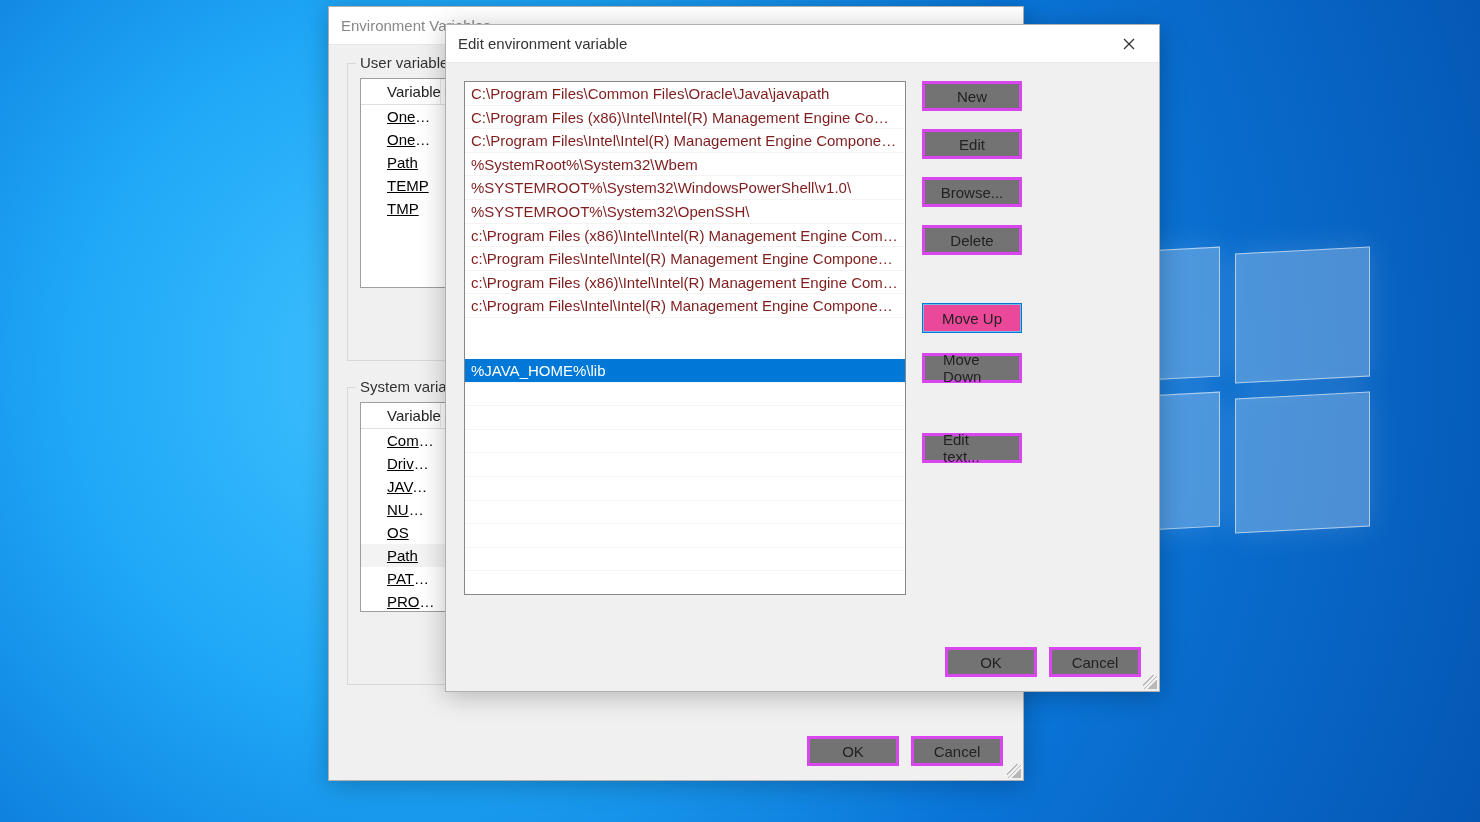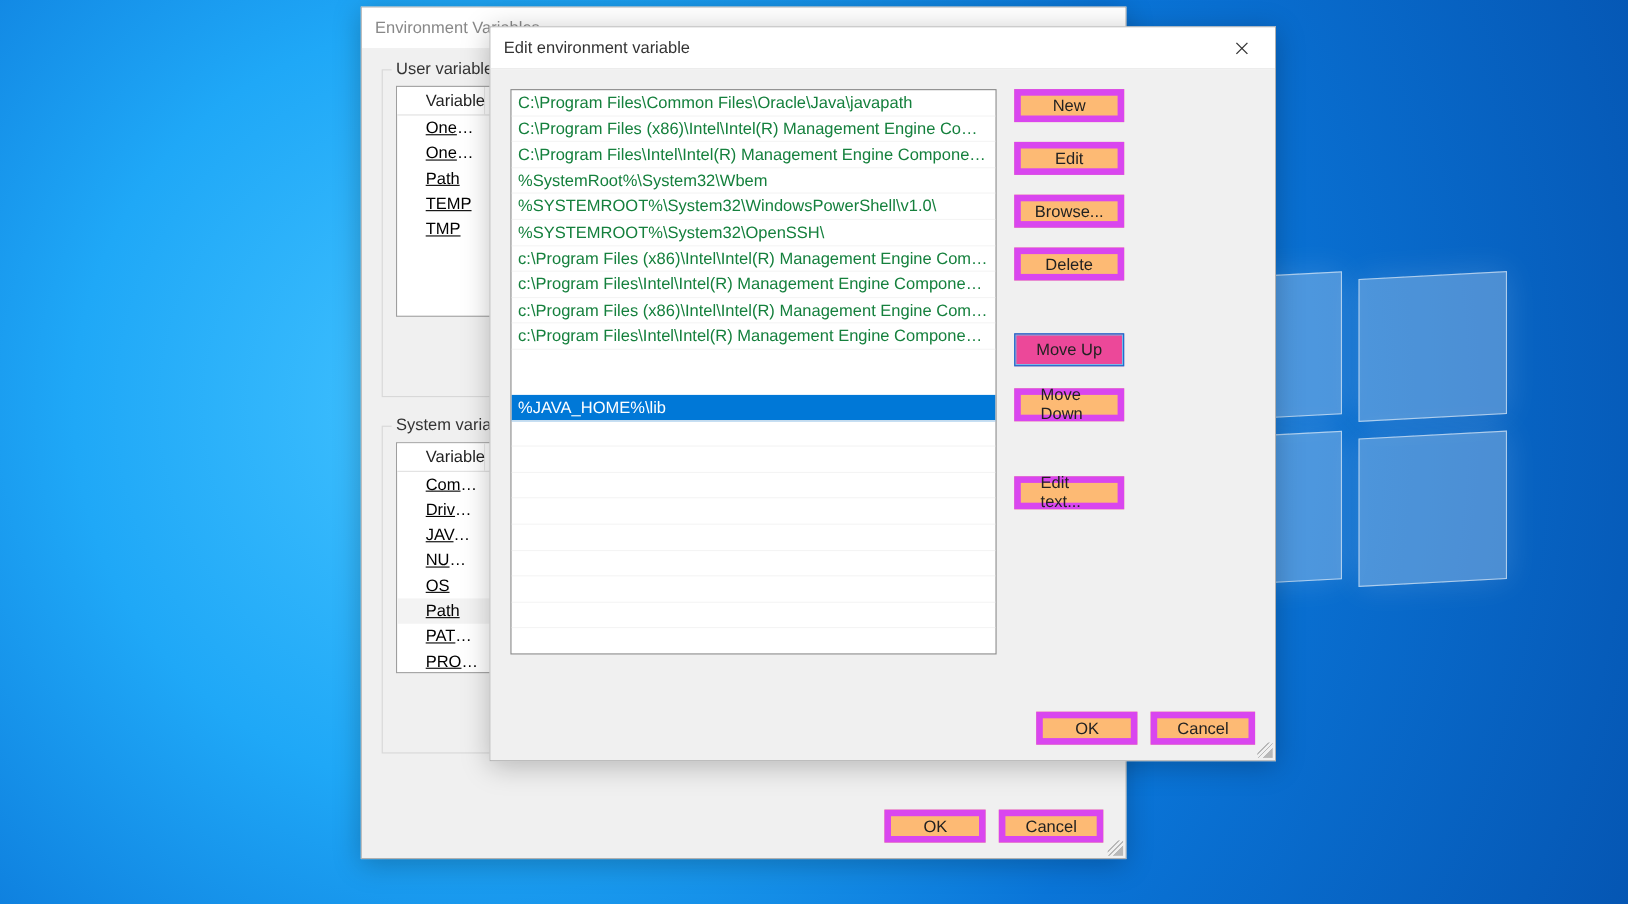--- a/index.html
+++ b/index.html
@@ -45,37 +45,37 @@
   .gb-sys  { height:298px;}
   .table { border:1px solid #9e9e9e; background:#fff; height:210px; overflow:hidden;}
   .table .hdr, .table .row { display:flex; font-size:15px; }
   .table .hdr { background:#fff; border-bottom:1px solid #e0e0e0;}
   .table .colh { padding:4px 6px; border-right:1px solid #e8e8e8; color:#222;}
   .table .row .cell { padding:3px 6px; white-space:nowrap; overflow:hidden; text-overflow:ellipsis;text-decoration:underline;}
   .table .colh.v, .table .cell.v { width:80px; flex:0 0 80px;padding-left:26px; } 
   .table .row.sel { background:#f3f3f3;}
   .winbtn {
     min-width:92px; height:30px; padding:0 18px;
-    background:#fdba74; border:6px solid #d946ef; font-size:15px; color:#222;
+    background:#737373; border:3px solid #d946ef; font-size:15px; color:#222;
     display:inline-flex; align-items:center; justify-content:center;
   }
   .dialog-footer { position:absolute; right:20px; bottom:14px; display:flex; gap:12px;}
   .resize-grip { position:absolute; right:2px; bottom:2px; width:14px; height:14px;
     background:
       linear-gradient(135deg, transparent 0 7px, #b8b8b8 7px 8px, transparent 8px 10px, #b8b8b8 10px 11px, transparent 11px 13px, #b8b8b8 13px 14px);
   }
 
   
   .editwin { left:445px; top:24px; width:715px; height:668px; z-index:2;}
   .editwin .dialog-body { height: calc(100% - 38px); padding:18px;}
   .path-list {
     position:absolute; left:18px; top:18px; width:442px; height:514px;
     border:1px solid #888; background:#fff; overflow:hidden;
   }
-  .path-list .item { height:23.6px; line-height:23.6px; padding:0 6px; font-size:15px; color:#15803d;
+  .path-list .item { height:23.6px; line-height:23.6px; padding:0 6px; font-size:15px; color:#7f1d1d;
     white-space:nowrap; overflow:hidden; text-overflow:ellipsis; border-bottom:1px solid #f4f4f4;}
   .path-list .item.selected { background:#0078d7; color:#fff;margin-top:41px;}
   .side-buttons { position:absolute; left:476px; top:18px; width:100px;}
   .side-buttons .winbtn { width:100px; min-width:100px; margin-bottom:18px;}
   .side-buttons .gap { height:30px;}
   .winbtn.focus { border:1px solid #0078d7; box-shadow: inset 0 0 0 1px #7ab8e8; background:#ec4899;}
   .edit-footer { position:absolute; right:18px; bottom:14px; display:flex; gap:12px;}
 </style>
 </head>
 <body>

